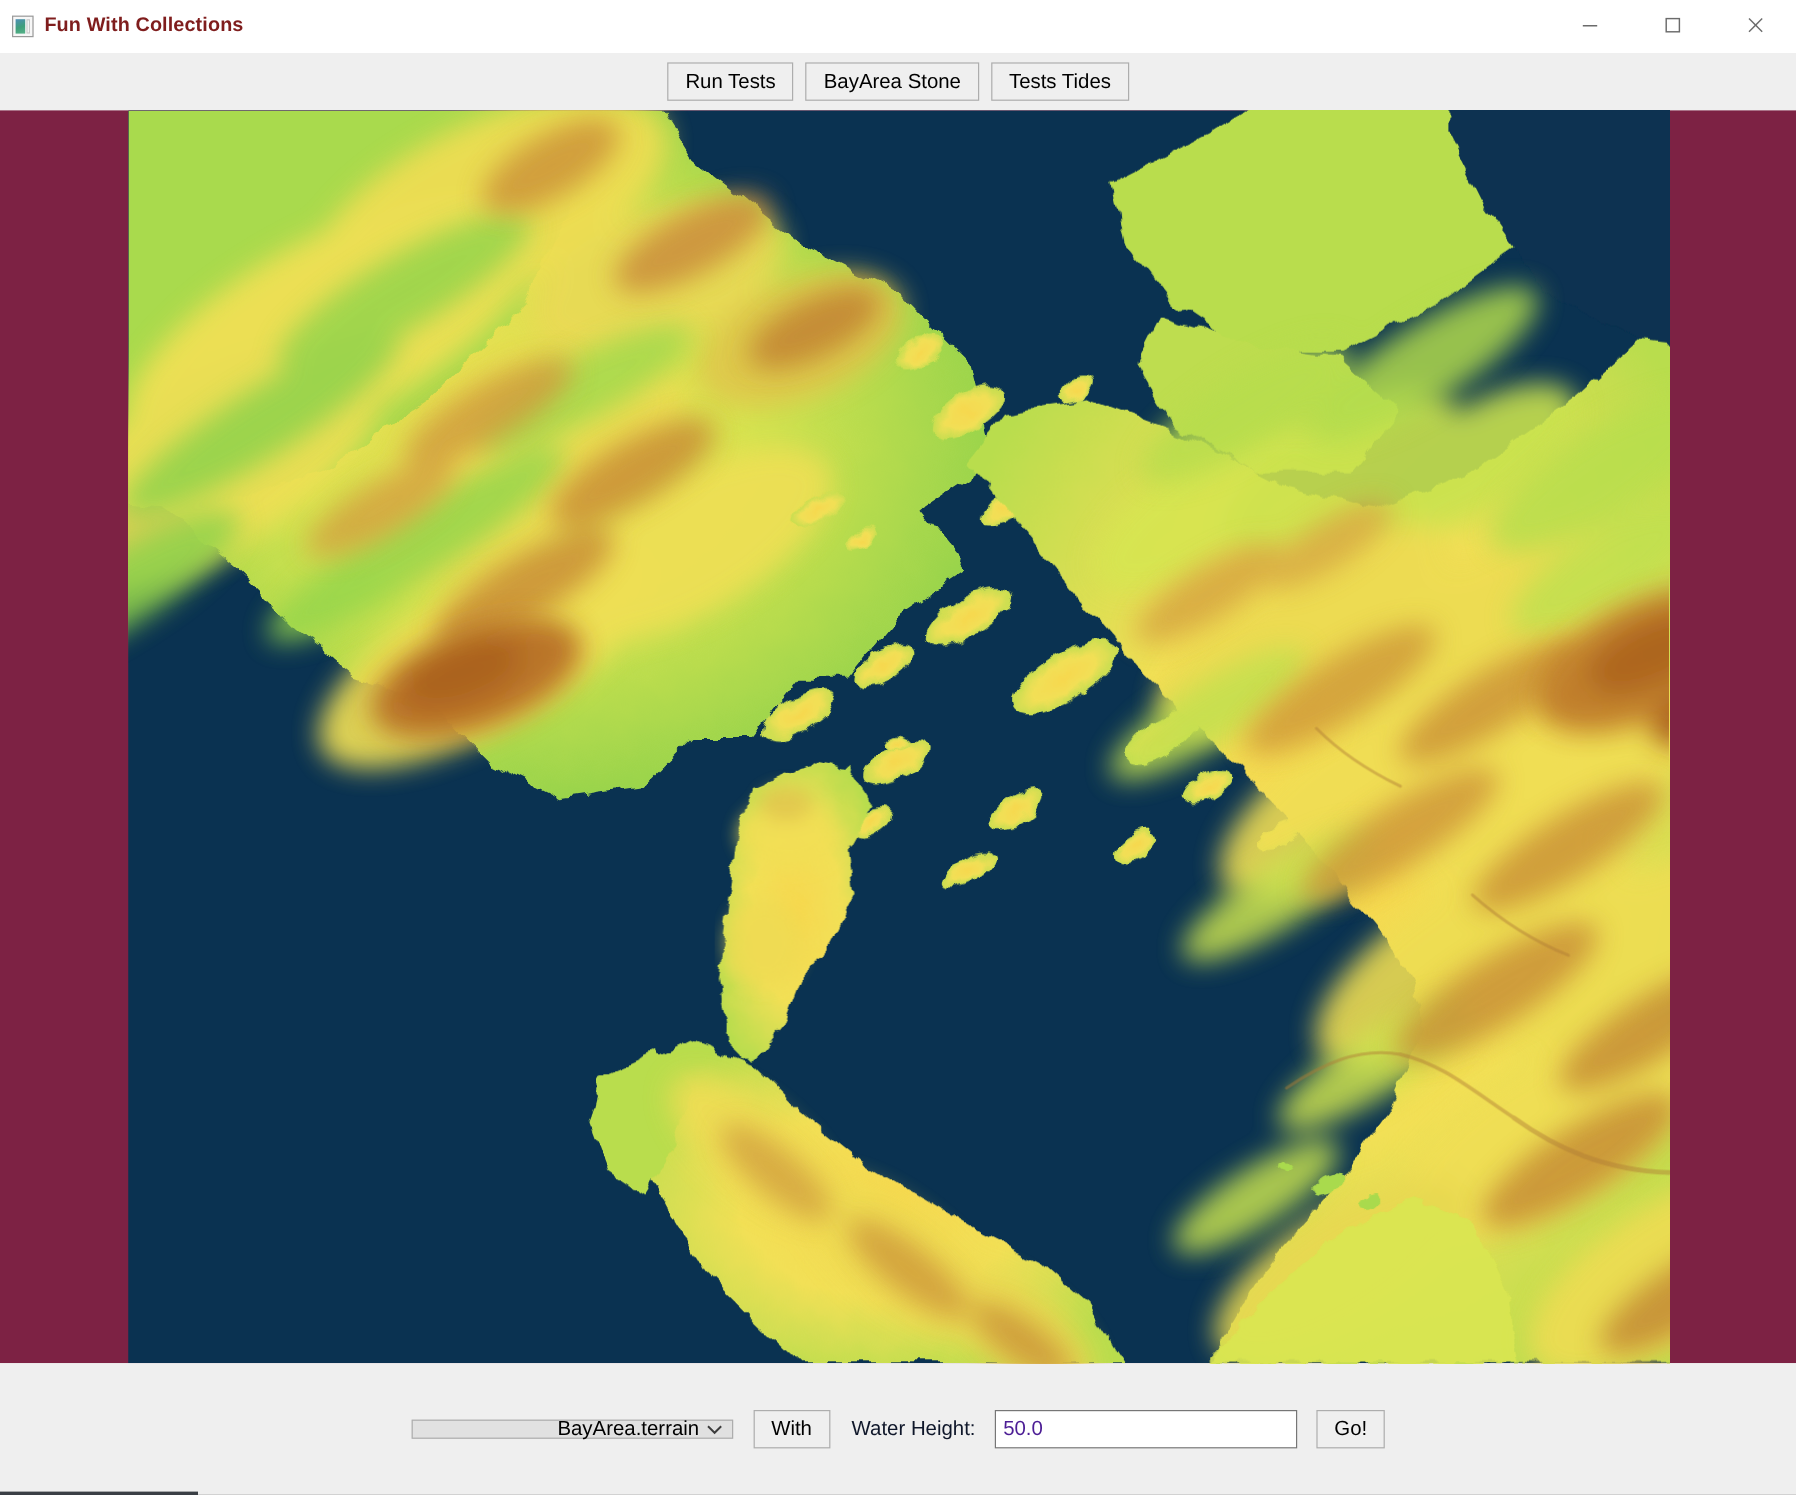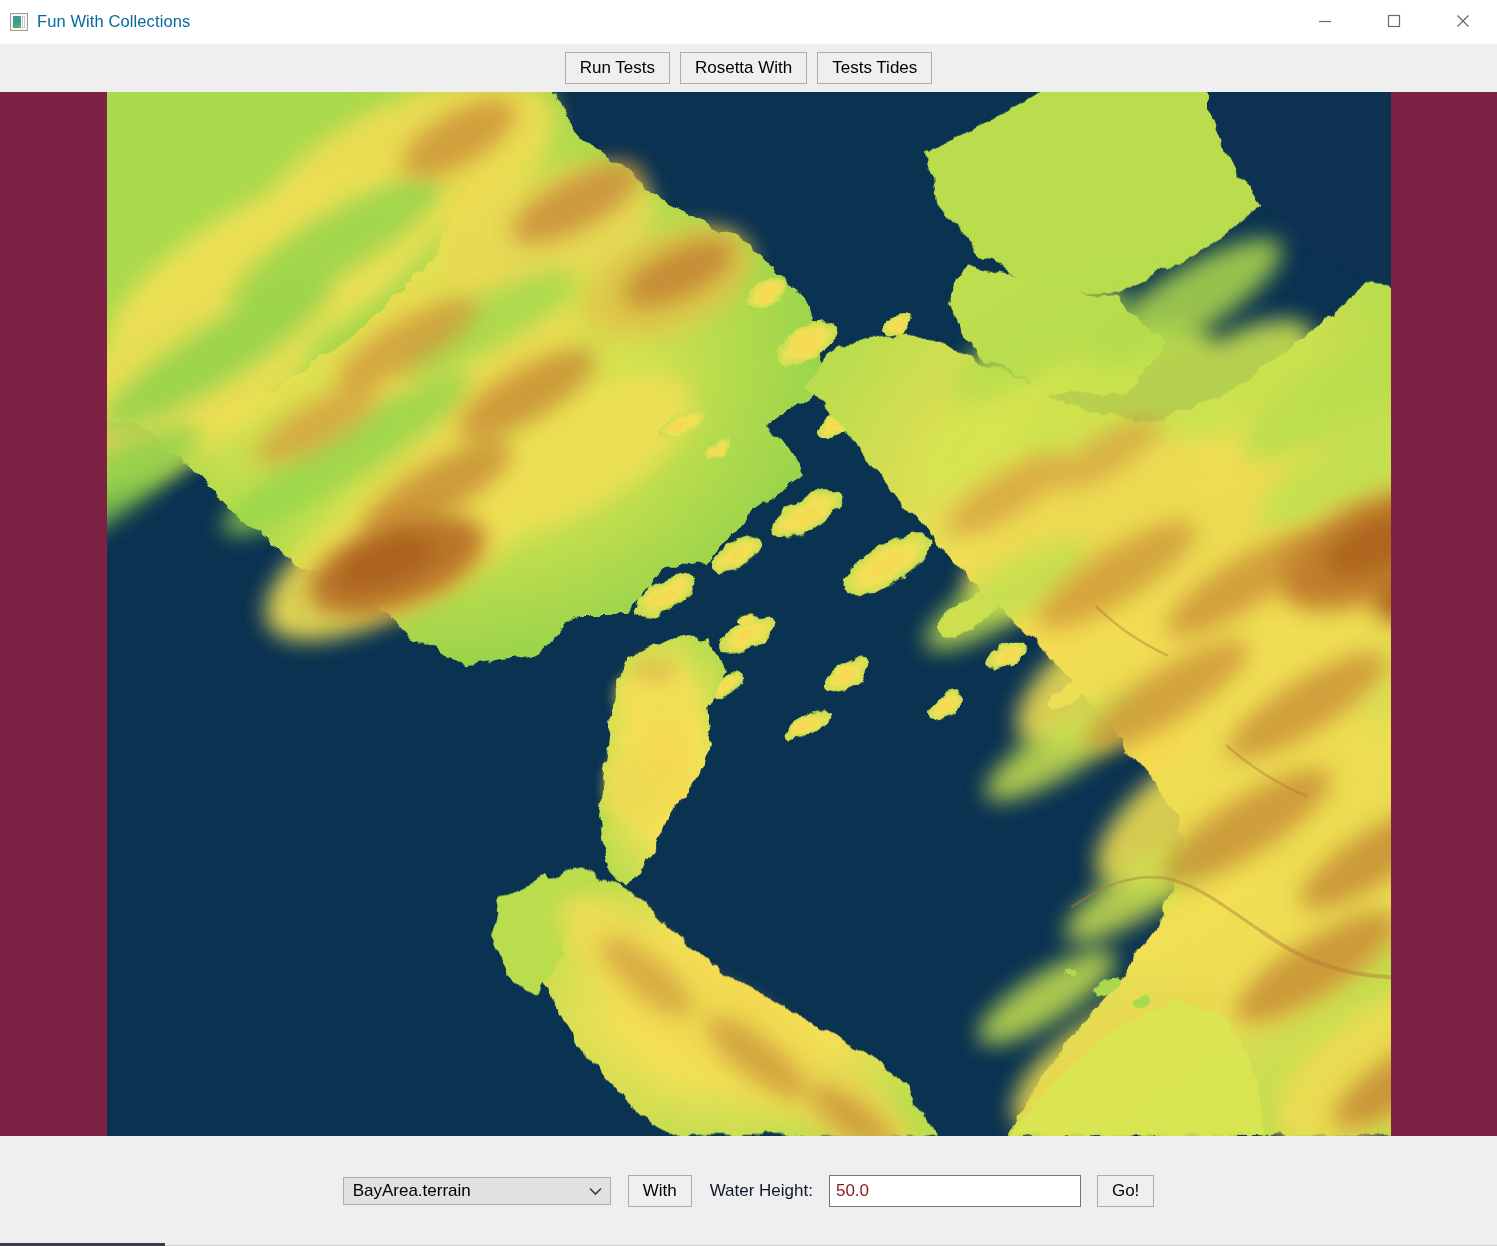--- a/index.html
+++ b/index.html
@@ -54,24 +54,24 @@
   }
   #app-icon .ic-right {
     position: absolute;
     right: 2px; top: 2px;
     width: 3px; height: 12px;
     background: #ffffff;
     border: 1px solid #c9c9c9;
   }
   #app-title {
     font-size: 16.5px;
-    color: #0369a1;
+    color: #7f1d1d;
     letter-spacing: .1px;
     white-space: nowrap;
-    font-weight: 400;
+    font-weight: 700;
   }
 
   .win-controls {
     position: absolute;
     right: 0; top: 0;
     height: 44px;
     display: flex;
   }
   .win-btn {
     width: 69px;
@@ -129,51 +129,51 @@
     min-height: 110px;
     background: #efefef;
     display: flex;
     align-items: center;
     justify-content: center;
     gap: 0;
     position: relative;
   }
   #terrain-select {
     width: 268px;
-    height: 28px;
+    height: 16px;
     background: #e1e1e1;
     border: 1px solid #adadad;
     display: flex;
     align-items: center;
     padding: 0 8px 0 9px;
     font-size: 17px;
     color: #000;
     cursor: default;
-    justify-content: space-between;
+    justify-content: flex-end;
     margin-right: 17px;
   }
   #terrain-select .sel-value { white-space: nowrap; overflow: hidden; }
   .chevron { flex: 0 0 auto; margin-left: 6px; }
 
   #load-button { margin-right: 18px; }
 
   #water-height-label {
     font-size: 17px;
     color: #0f172a;
     margin-right: 16px;
     white-space: nowrap;
   }
   #water-height-input {
     width: 252px;
     height: 32px;
     border: 1px solid #767676;
     background: #ffffff;
     font-family: "Liberation Sans", sans-serif;
     font-size: 17px;
-    color: #7f1d1d;
+    color: #4c1d95;
     padding: 0 6px;
     outline: none;
     margin-right: 16px;
     border-radius: 0;
   }
 
   
   #bottom-strip {
     position: absolute;
     left: 0; bottom: 0;
@@ -229,21 +229,21 @@
             <line x1="5.5" y1="5.5" x2="16.5" y2="16.5" stroke="#6b6b6b" stroke-width="1.2"></line>
             <line x1="16.5" y1="5.5" x2="5.5" y2="16.5" stroke="#6b6b6b" stroke-width="1.2"></line>
           </svg>
         </span>
       </button>
     </div>
   </div>
 
   <div id="top-toolbar">
     <button class="wbutton">Run Tests</button>
-    <button class="wbutton">Rosetta With</button>
+    <button class="wbutton">BayArea Stone</button>
     <button class="wbutton">Tests Tides</button>
   </div>
 
   <div id="terrain-area">
     <svg id="terrain-map" viewBox="0 0 1284 1038" preserveAspectRatio="none">
       <defs>
 
         <linearGradient id="elevRamp" x1="0" y1="1" x2="0" y2="0">
           <stop offset="0%" stop-color="#8ed14b"></stop>
           <stop offset="28%" stop-color="#c6e14e"></stop>

